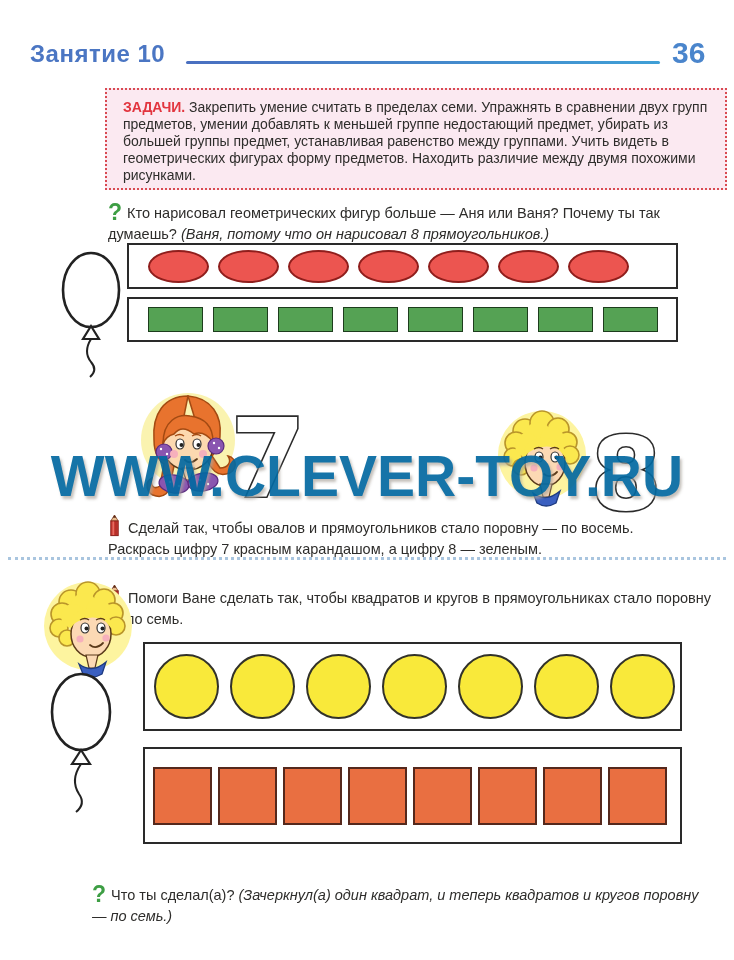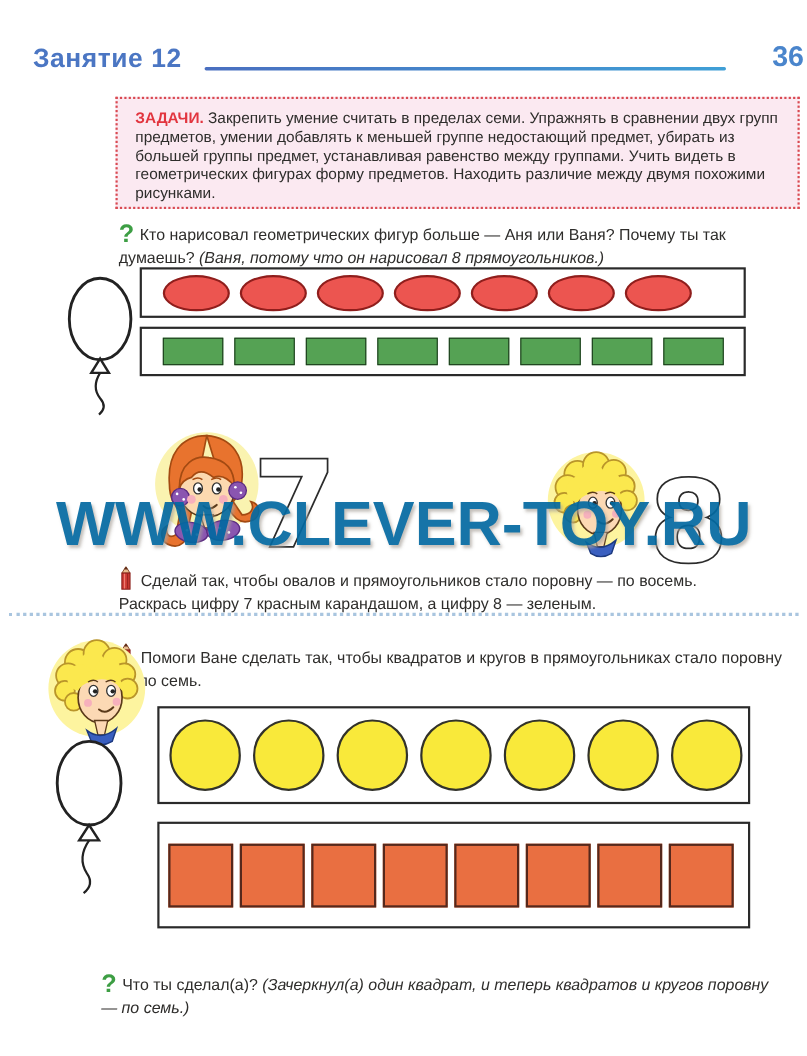--- a/index.html
+++ b/index.html
@@ -6,21 +6,21 @@
   #page{
     position:relative;width:734px;height:960px;margin:0 auto;
     background:#ffffff;overflow:hidden;
     font-family:"Liberation Sans","DejaVu Sans",sans-serif;
     color:#2e2d2b;
   }
   
   .lesson-title{position:absolute;left:30px;top:40px;font-size:24px;font-weight:bold;color:#4b76c3;letter-spacing:.5px;}
   .header-rule{position:absolute;left:186px;top:61px;width:474px;height:3px;border-radius:2px;
     background:linear-gradient(to right,#4a6fc0,#3f9fd6);}
-  .page-number{position:absolute;left:702px;top:36px;font-size:26px;font-weight:bold;color:#4a85cc;}
+  .page-number{position:absolute;left:672px;top:36px;font-size:30px;font-weight:bold;color:#4a85cc;}
   
   .tasks-box{position:absolute;left:105px;top:88px;width:622px;height:102px;box-sizing:border-box;
     background:#fbe9f1;border:2px dotted #d94a52;padding:9px 14px 8px 16px;
     font-size:14px;line-height:16.9px;}
   .tasks-label{color:#e2353f;font-weight:bold;}
   
   .note{position:absolute;font-size:14.5px;line-height:21.5px;}
   .answer{font-style:italic;margin-top:21px;}
   .q-icon{display:inline-block;color:#3d9e44;font-weight:bold;font-size:23px;line-height:18px;
     margin-right:5px;position:relative;top:2px;}
@@ -45,21 +45,21 @@
     font-size:57px;font-weight:bold;letter-spacing:0px;color:#0369a1;opacity:.92;
     text-shadow:2px 3px 3px rgba(170,163,155,.75);pointer-events:none;white-space:nowrap;}
   
   .dotted-sep{position:absolute;left:8px;top:557px;width:718px;border-top:3px dotted #a9c5df;}
 </style>
 </head>
 <body>
 
 <div id="page">
 
-  <div class="lesson-title">Занятие 12</div>
+  <div class="lesson-title">Занятие 10</div>
   <div class="header-rule"></div>
   <div class="page-number">36</div>
 
   <div class="tasks-box"><span class="tasks-label">ЗАДАЧИ.</span><span> Закрепить умение считать в пределах семи. Упражнять в сравнении двух групп предметов, умении добавлять к меньшей группе недостающий предмет, убирать из большей группы предмет, устанавливая равенство между группами. Учить видеть в геометрических фигурах форму предметов. Находить различие между двумя похожими рисунками.</span></div>
 
   <p class="note" style="left:108px;top:186px;width:614px;"><span class="q-icon">?</span><span>Кто нарисовал геометрических фигур больше — Аня или Ваня? Почему ты так думаешь? </span><span class="answer">(Ваня, потому что он нарисовал 8 прямоугольников.)</span></p>
 
   <svg class="figure" style="left:56px;top:250px;" width="70" height="128" viewBox="0 0 70 128">
     <ellipse cx="35" cy="40" rx="28" ry="37" fill="#fff" stroke="#222" stroke-width="2.6"></ellipse>
     <polygon points="35,76 27,89 43,89" fill="#fff" stroke="#222" stroke-width="2.2"></polygon>

